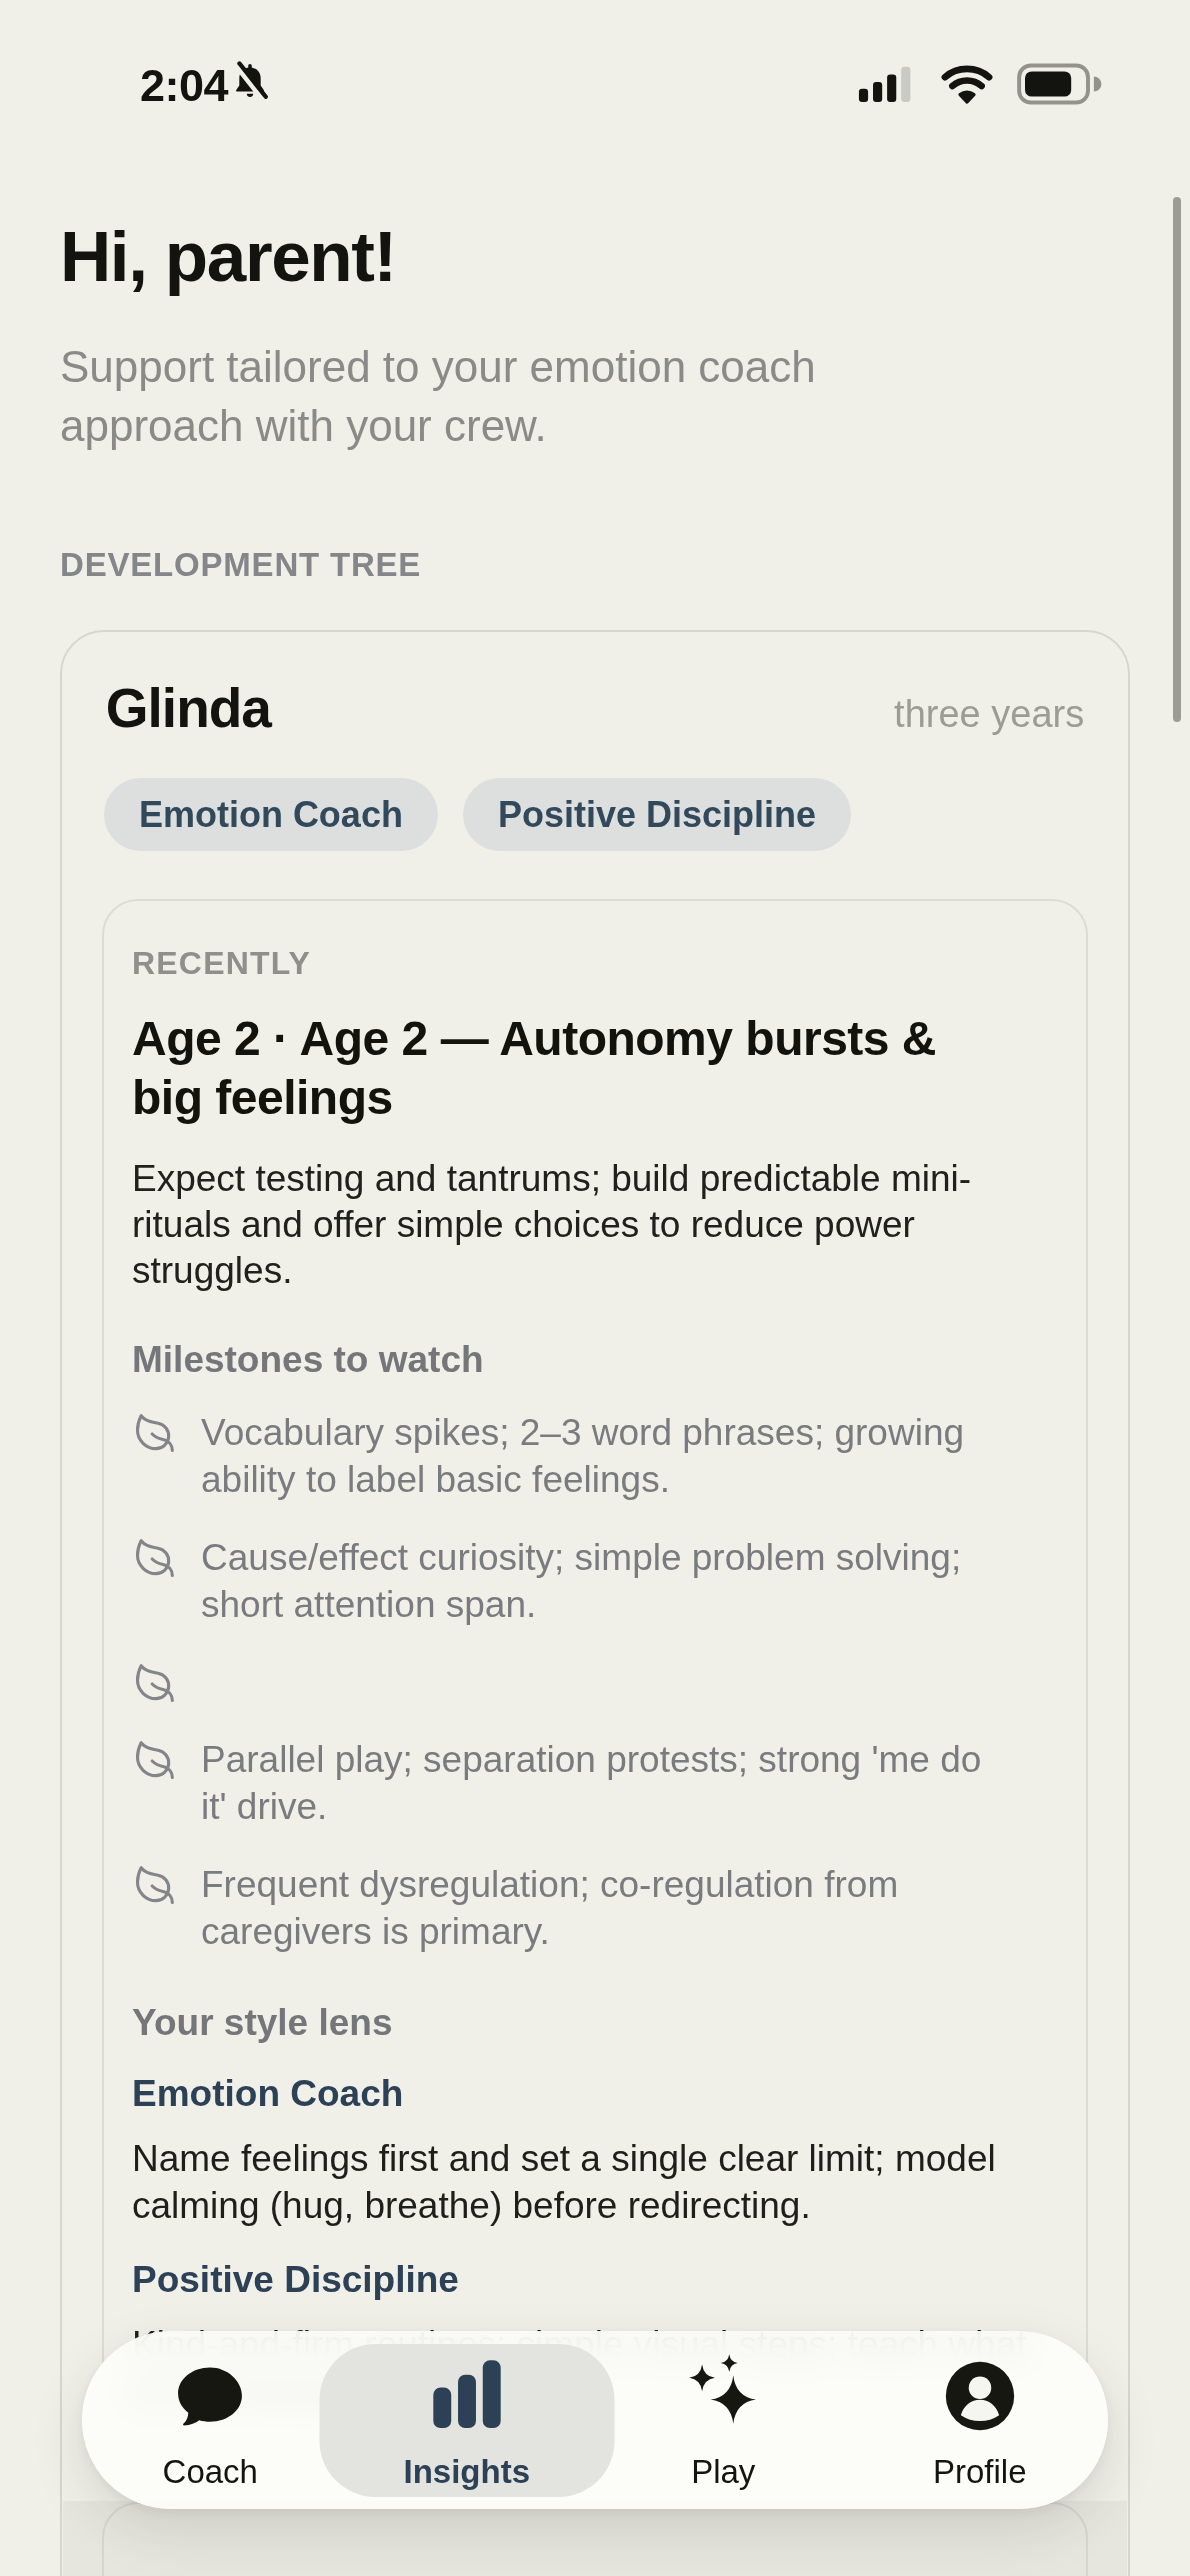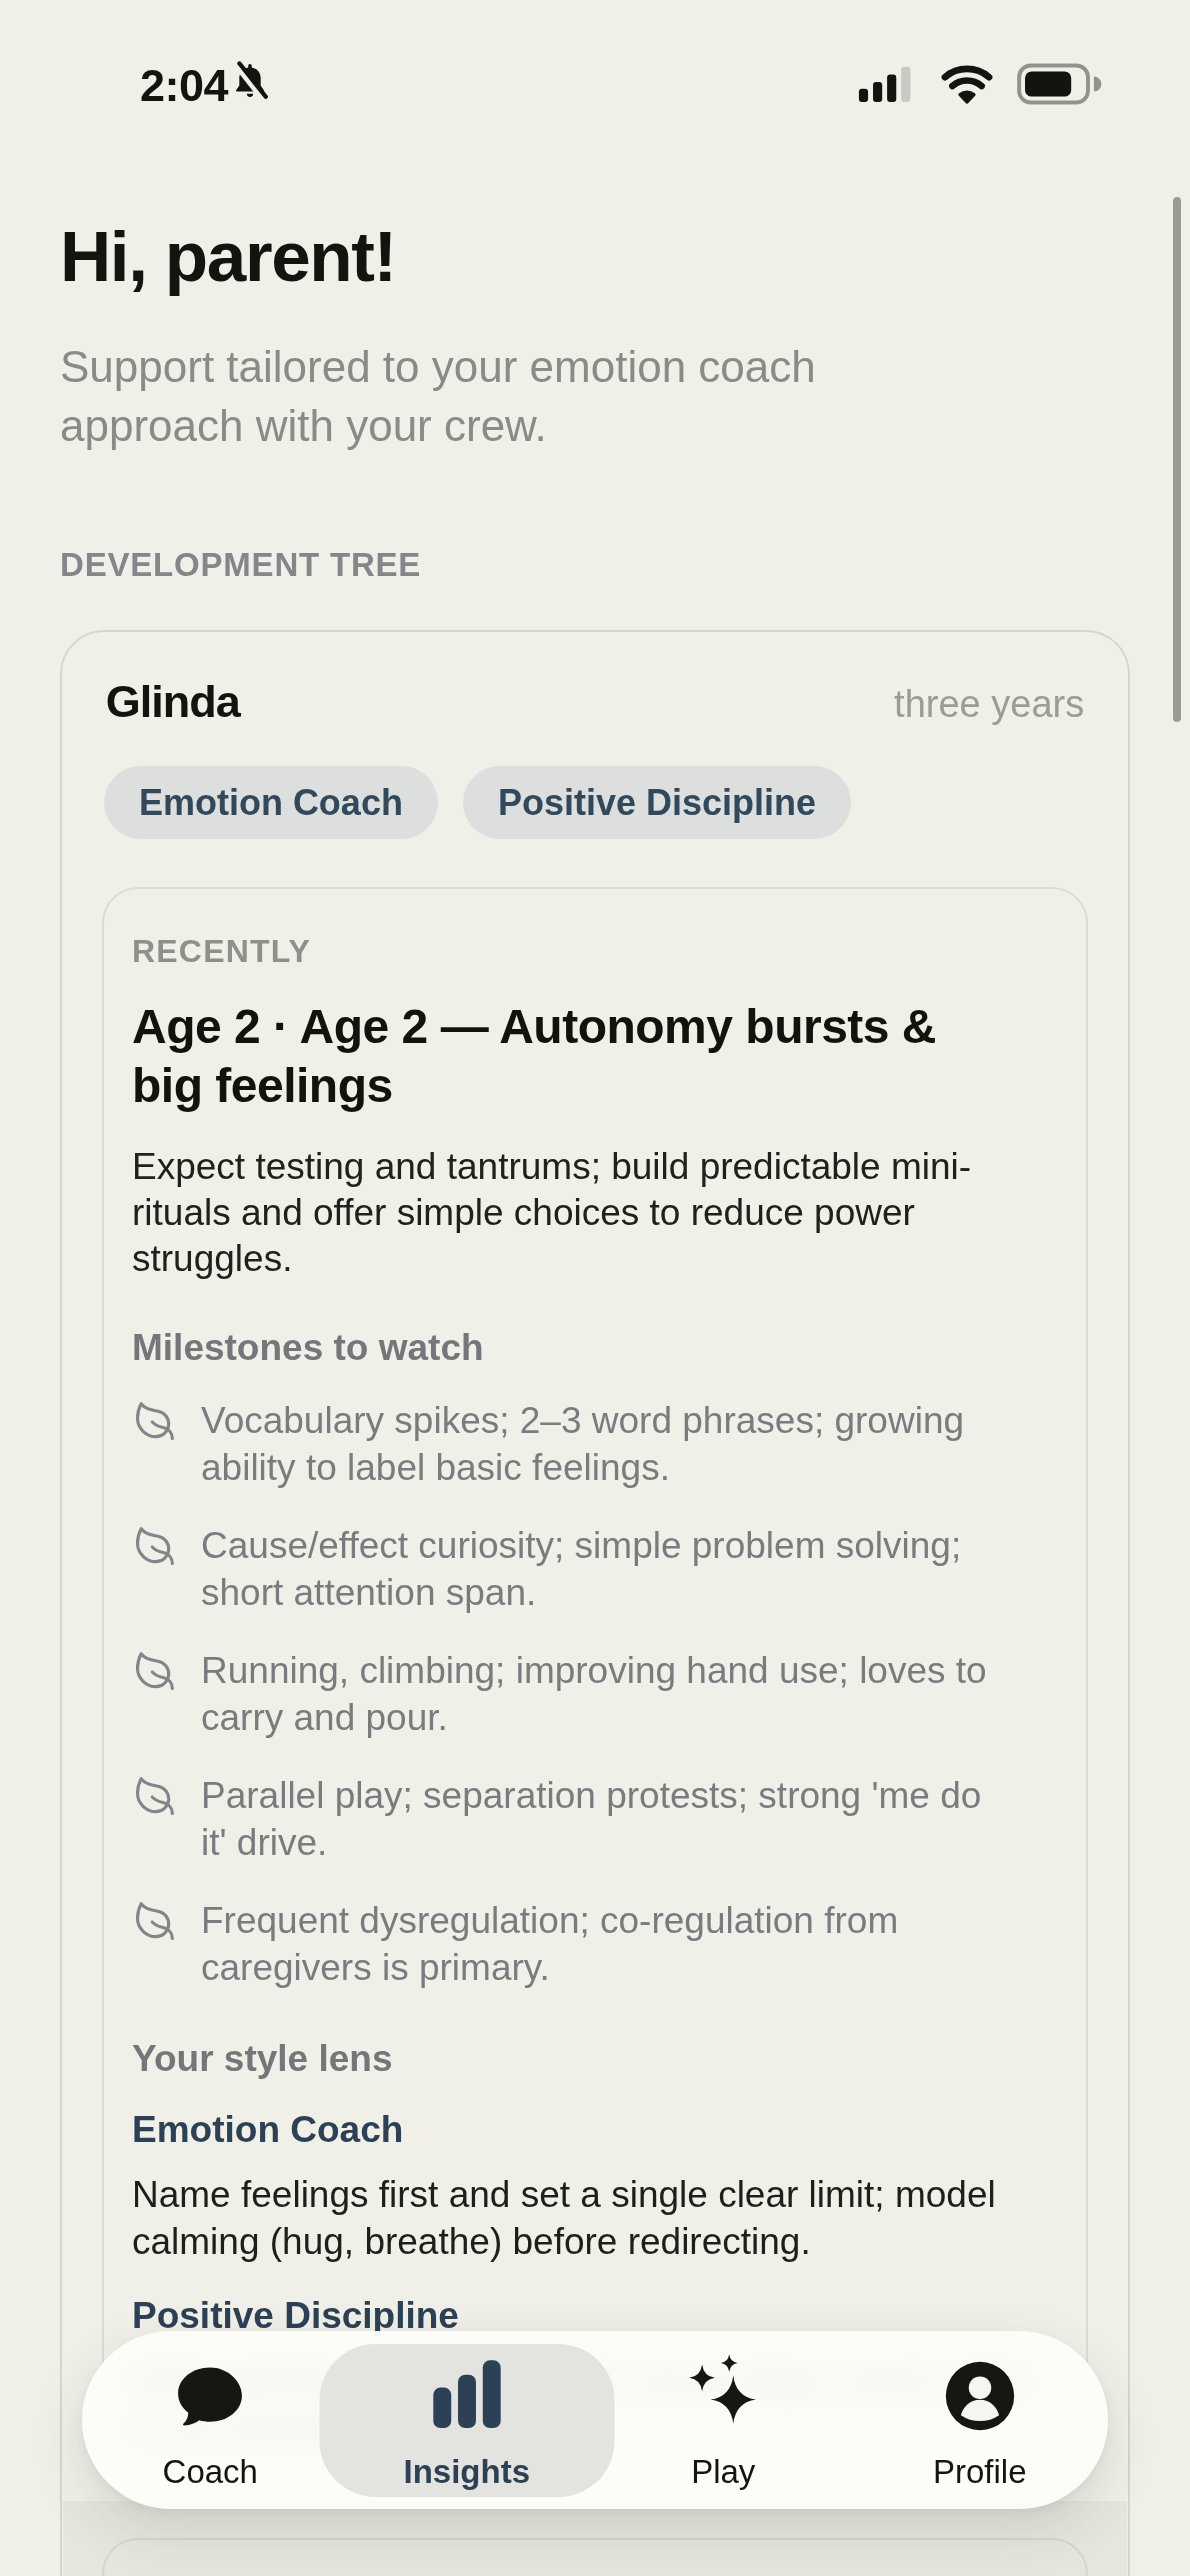--- a/index.html
+++ b/index.html
@@ -20,21 +20,21 @@
   .scrollbar { position:absolute; top:197px; right:8.6px; width:8.6px; height:525px; border-radius:4.8px; background:#9b9c96; z-index:70; }
 
   
   .content { padding:220px 60px 0 60px; }
   .h1 { font-size:71px; font-weight:700; letter-spacing:-1.4px; color:#131410; line-height:1.05; }
   .subtitle { margin-top:42px; font-size:44px; line-height:1.36; color:#8a8b89; max-width:949px; font-weight:400; }
   .section-label { margin-top:90px; font-size:33px; font-weight:700; letter-spacing:0.8px; color:#85868a; }
 
   .tree-card { margin-top:46px; border:2.9px solid #d4d6d0; border-radius:44px; padding:44px 40px 0 40px; }
   .card-head { display:flex; align-items:baseline; justify-content:space-between; padding:0 3.8px; }
-  .child-name { font-size:45px; font-weight:700; letter-spacing:-1px; color:#131410; }
+  .child-name { font-size:55px; font-weight:700; letter-spacing:-1px; color:#131410; }
   .child-age { font-size:38px; color:#9b9c96; font-weight:400; }
   .pills { margin-top:38px; display:flex; gap:25px; padding:0 1.9px; }
   .pill { background:#dcdfde; color:#32495c; border-radius:957px; padding:15.3px 35px; font-size:36px; font-weight:700; }
 
   .inner-card { margin-top:48px; border:2.4px solid #dbdcd5; border-radius:36px; padding:44px 28px; }
   .eyebrow { font-size:32px; font-weight:700; letter-spacing:1.2px; color:#8f908b; }
   .recent-title { margin-top:27px; font-size:48px; font-weight:700; letter-spacing:-0.5px; line-height:1.23; color:#13130e; max-width:872px; }
   .summary { margin-top:29px; font-size:37px; line-height:1.24; color:#20211c; max-width:891px; }
   .group-heading { margin-top:46px; font-size:37px; font-weight:700; color:#74767a; }
   .milestones { margin-top:29px; list-style:none; }
@@ -145,21 +145,20 @@
                   <path d="M11 20A7 7 0 0 1 9.8 6.1C15.5 5 17 4.48 19 2c1 2 2 4.18 2 8 0 5.5-4.78 10-10 10Z"></path>
                   <path d="M2 21c0-3 1.85-5.36 5.08-6C9.5 14.52 12 13 13 12"></path>
                 </svg></span>
             <p>Cause/effect curiosity; simple problem solving; short attention span.</p>
           </li>
           <li>
             <span class="leaf"><svg viewBox="0 0 24 24" fill="none" stroke="#84858a" stroke-width="1.7" stroke-linecap="round" stroke-linejoin="round">
                   <path d="M11 20A7 7 0 0 1 9.8 6.1C15.5 5 17 4.48 19 2c1 2 2 4.18 2 8 0 5.5-4.78 10-10 10Z"></path>
                   <path d="M2 21c0-3 1.85-5.36 5.08-6C9.5 14.52 12 13 13 12"></path>
                 </svg></span>
-            <p>Running, climbing; improving hand use; loves to carry and pour.</p>
           </li>
           <li>
             <span class="leaf"><svg viewBox="0 0 24 24" fill="none" stroke="#84858a" stroke-width="1.7" stroke-linecap="round" stroke-linejoin="round">
                   <path d="M11 20A7 7 0 0 1 9.8 6.1C15.5 5 17 4.48 19 2c1 2 2 4.18 2 8 0 5.5-4.78 10-10 10Z"></path>
                   <path d="M2 21c0-3 1.85-5.36 5.08-6C9.5 14.52 12 13 13 12"></path>
                 </svg></span>
             <p>Parallel play; separation protests; strong 'me do it' drive.</p>
           </li>
           <li>
             <span class="leaf"><svg viewBox="0 0 24 24" fill="none" stroke="#84858a" stroke-width="1.7" stroke-linecap="round" stroke-linejoin="round">

